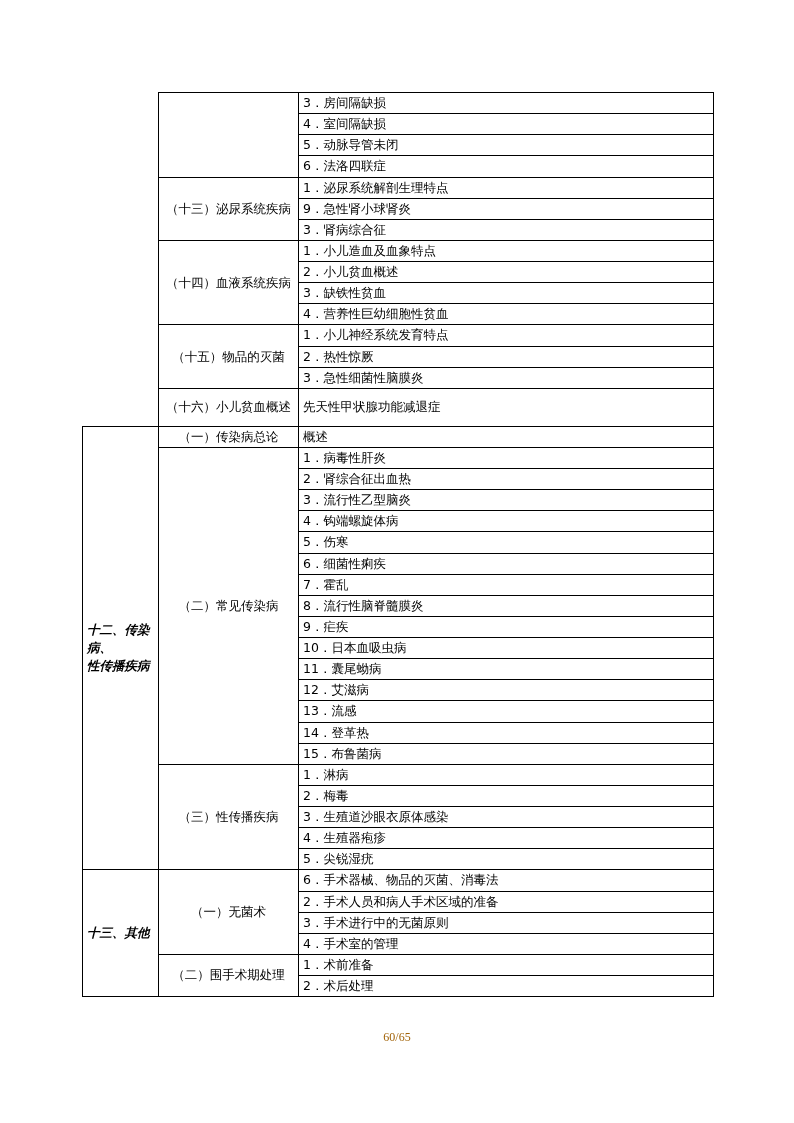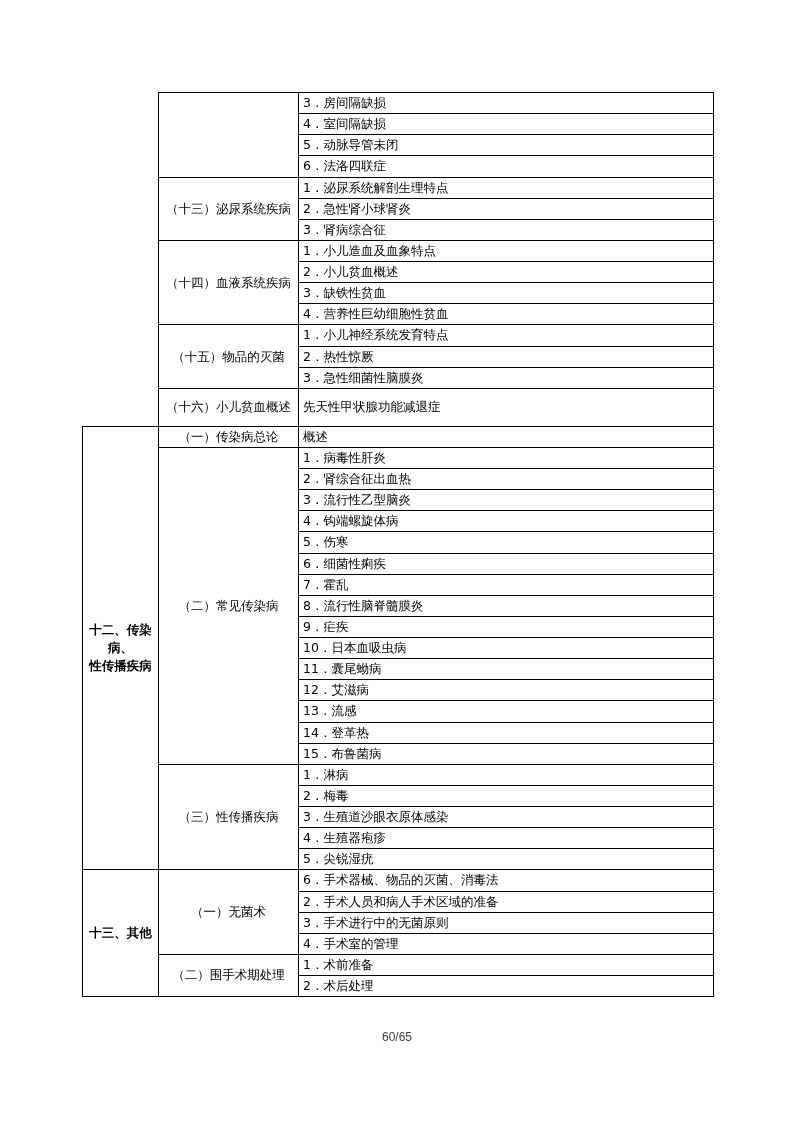--- a/index.html
+++ b/index.html
@@ -36,24 +36,24 @@
     border: 1px solid #000000;
     padding: 1px 4px;
     vertical-align: middle;
     font-size: 12.5px;
     line-height: 1.45;
     height: 20px;
     box-sizing: border-box;
   }
   td.col-a {
     width: 76px;
-    text-align: center;
     font-weight: bold;
     font-size: 13px;
     line-height: 2.0;
+    font-style: italic;
   }
   td.col-b {
     width: 140px;
     text-align: center;
     padding-left: 6px;
     font-size: 12.5px;
   }
   td.col-c {
     width: 415px;
     text-align: left;
@@ -62,22 +62,22 @@
   .spacer-left {
     border: none !important;
   }
   .pageno {
     position: absolute;
     top: 1030px;
     left: 0;
     width: 794px;
     text-align: center;
     font-size: 12px;
-    font-family: Liberation Sans, sans-serif;
-    color: #404040;
+    font-family: Liberation Serif, serif;
+    color: #a16207;
   }
 </style>
 </head>
 <body>
 
 <div class="page">
   <div class="sheet">
     <table class="syllabus">
       <tbody>
 
@@ -94,21 +94,21 @@
         </tr>
         <tr>
           <td class="col-c">6．法洛四联症</td>
         </tr>
 
         <tr>
           <td class="col-b" rowspan="3">（十三）泌尿系统疾病</td>
           <td class="col-c">1．泌尿系统解剖生理特点</td>
         </tr>
         <tr>
-          <td class="col-c">2．急性肾小球肾炎</td>
+          <td class="col-c">9．急性肾小球肾炎</td>
         </tr>
         <tr>
           <td class="col-c">3．肾病综合征</td>
         </tr>
 
         <tr>
           <td class="col-b" rowspan="4">（十四）血液系统疾病</td>
           <td class="col-c">1．小儿造血及血象特点</td>
         </tr>
         <tr>

